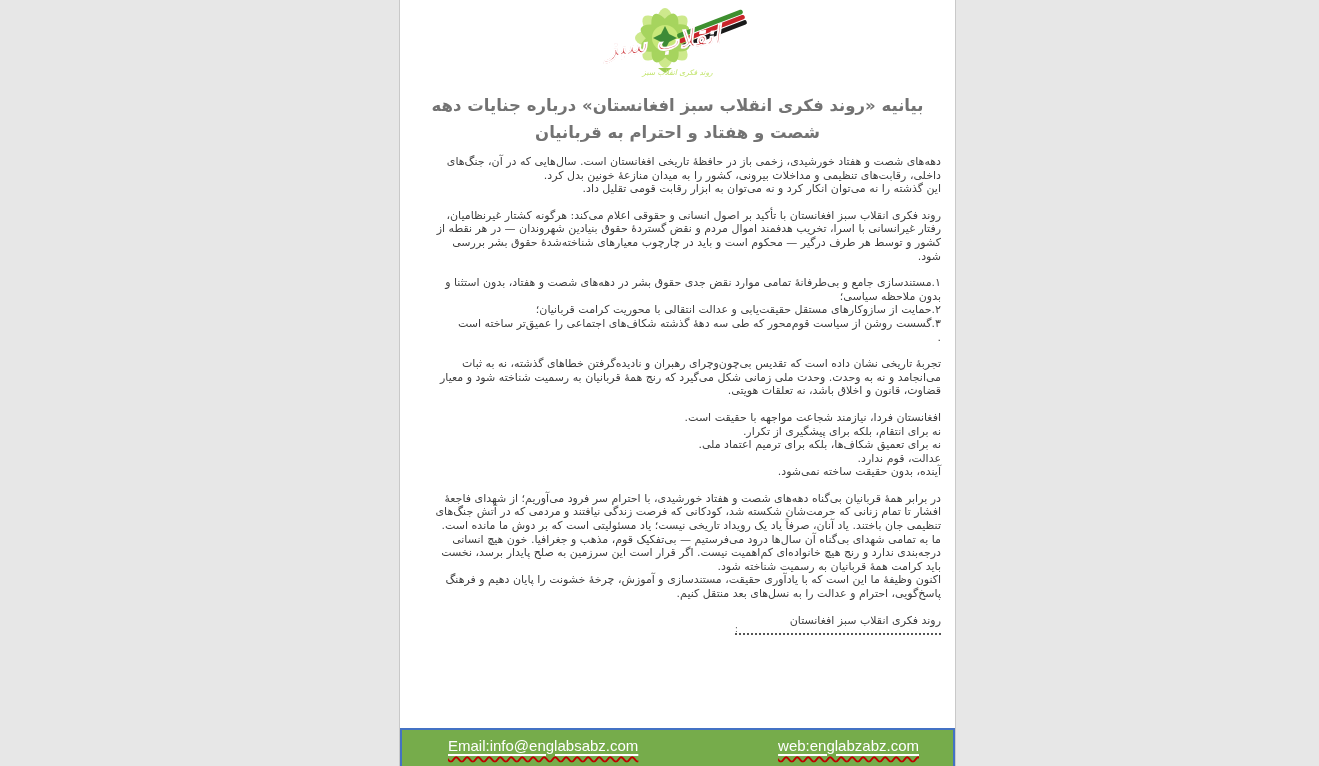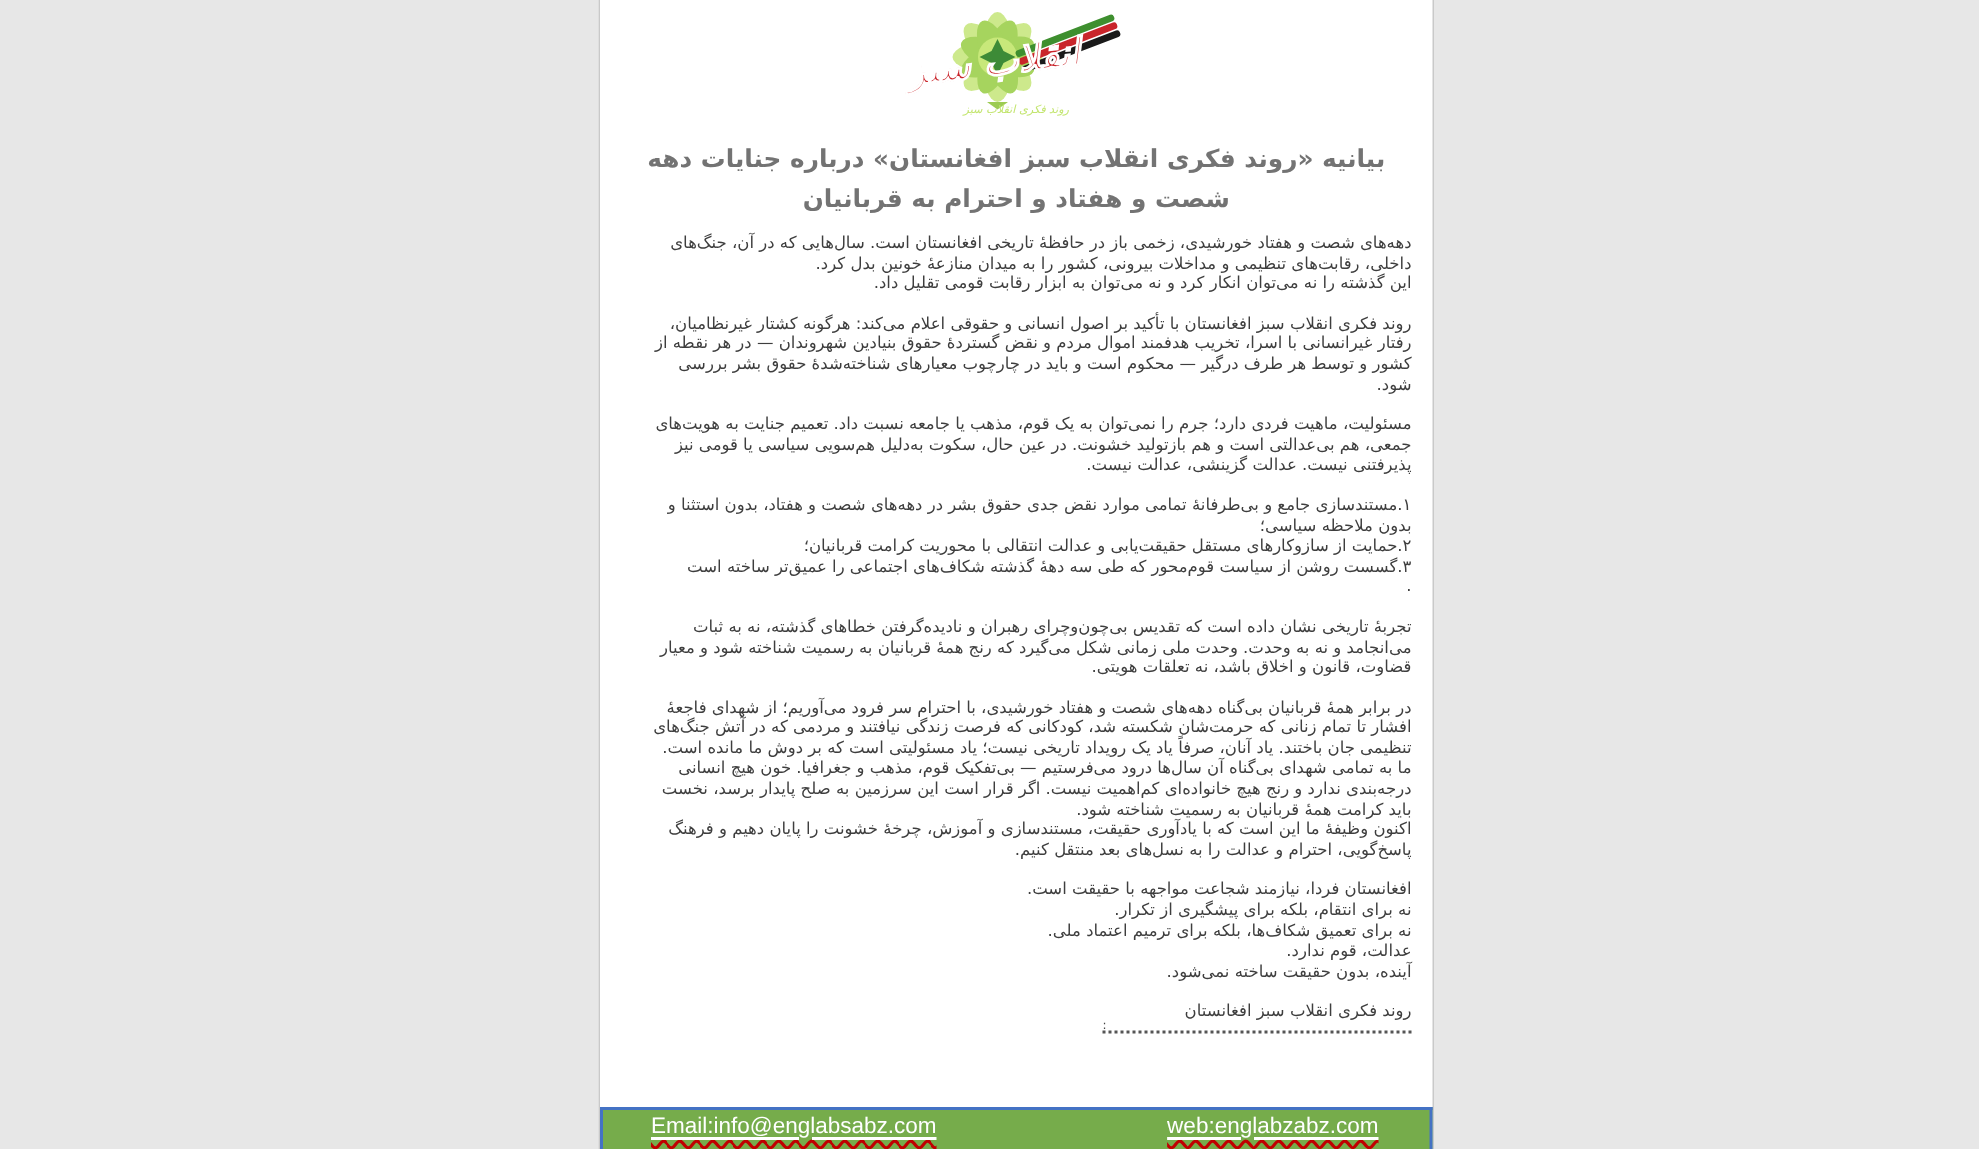--- a/index.html
+++ b/index.html
@@ -36,26 +36,26 @@
   .tline{min-height:13.6px;}
   .signature{margin-top:12px;}
   .dotted-line{
     width:206px;margin-left:auto;margin-right:0;
     border-bottom:2px dotted #555;
     direction:ltr;text-align:left;font-size:8px;line-height:6px;color:#444;
     height:8px;box-sizing:border-box;
   }
   
   .footer{
-    position:absolute;left:0;right:0;bottom:0;height:28px;
+    position:absolute;left:0;right:0;bottom:0;height:38px;
     box-sizing:border-box;
     background:#76AC4B;
     border-top:2px solid #4472C4;border-left:2px solid #4472C4;border-right:2px solid #4472C4;
     display:flex;justify-content:space-between;align-items:center;
-    padding:2px 34px 8px 32px;direction:ltr;
+    padding:2px 34px 8px 46px;direction:ltr;
     font-family:"Liberation Sans",sans-serif;
   }
   .footer-link{
     color:#FFFFFF;font-size:15px;cursor:pointer;
     text-decoration:underline wavy #C00000;
     text-decoration-thickness:2px;text-underline-offset:5px;
   }
   .footer-link .inner{
     color:#FFFFFF;
     text-decoration:underline solid #FFFFFF;
@@ -108,42 +108,39 @@
   <div class="content">
     <div>
         <div class="block">
           <div class="tline">دهه‌های شصت و هفتاد خورشیدی، زخمی باز در حافظهٔ تاریخی افغانستان است. سال‌هایی که در آن، جنگ‌های داخلی، رقابت‌های تنظیمی و مداخلات بیرونی، کشور را به میدان منازعهٔ خونین بدل کرد.</div>
           <div class="tline">این گذشته را نه می‌توان انکار کرد و نه می‌توان به ابزار رقابت قومی تقلیل داد.</div>
         </div>
         <div class="block">
           <div class="tline">روند فکری انقلاب سبز افغانستان با تأکید بر اصول انسانی و حقوقی اعلام می‌کند: هرگونه کشتار غیرنظامیان، رفتار غیرانسانی با اسرا، تخریب هدفمند اموال مردم و نقض گستردهٔ حقوق بنیادین شهروندان — در هر نقطه از کشور و توسط هر طرف درگیر — محکوم است و باید در چارچوب معیارهای شناخته‌شدهٔ حقوق بشر بررسی شود.</div>
         </div>
         <div class="block">
-          <div class="tline">مسئولیت، ماهیت فردی دارد؛ جرم را نمی‌توان به یک قوم، مذهب یا جامعه نسبت داد. تعمیم جنایت به هویت‌های جمعی، هم بی‌عدالتی است و هم بازتولید خشونت. در عین حال، سکوت به‌دلیل هم‌سویی سیاسی یا قومی نیز پذیرفتنی نیست. عدالت گزینشی، عدالت نیست.</div>
-        </div>
-        <div class="block">
           <div class="tline">۱.مستندسازی جامع و بی‌طرفانهٔ تمامی موارد نقض جدی حقوق بشر در دهه‌های شصت و هفتاد، بدون استثنا و بدون ملاحظه سیاسی؛</div>
           <div class="tline">۲.حمایت از سازوکارهای مستقل حقیقت‌یابی و عدالت انتقالی با محوریت کرامت قربانیان؛</div>
           <div class="tline">۳.گسست روشن از سیاست قوم‌محور که طی سه دههٔ گذشته شکاف‌های اجتماعی را عمیق‌تر ساخته است</div>
           <div class="tline">.</div>
         </div>
         <div class="block">
           <div class="tline">تجربهٔ تاریخی نشان داده است که تقدیس بی‌چون‌وچرای رهبران و نادیده‌گرفتن خطاهای گذشته، نه به ثبات می‌انجامد و نه به وحدت. وحدت ملی زمانی شکل می‌گیرد که رنج همهٔ قربانیان به رسمیت شناخته شود و معیار قضاوت، قانون و اخلاق باشد، نه تعلقات هویتی.</div>
         </div>
         <div class="block">
-          <div class="tline">در برابر همهٔ قربانیان بی‌گناه دهه‌های شصت و هفتاد خورشیدی، با احترام سر فرود می‌آوریم؛ از شهدای فاجعهٔ افشار تا تمام زنانی که حرمت‌شان شکسته شد، کودکانی که فرصت زندگی نیافتند و مردمی که در آتش جنگ‌های تنظیمی جان باختند. یاد آنان، صرفاً یاد یک رویداد تاریخی نیست؛ یاد مسئولیتی است که بر دوش ما مانده است.</div>
-          <div class="tline">ما به تمامی شهدای بی‌گناه آن سال‌ها درود می‌فرستیم — بی‌تفکیک قوم، مذهب و جغرافیا. خون هیچ انسانی درجه‌بندی ندارد و رنج هیچ خانواده‌ای کم‌اهمیت نیست. اگر قرار است این سرزمین به صلح پایدار برسد، نخست باید کرامت همهٔ قربانیان به رسمیت شناخته شود.</div>
-          <div class="tline">اکنون وظیفهٔ ما این است که با یادآوری حقیقت، مستندسازی و آموزش، چرخهٔ خشونت را پایان دهیم و فرهنگ پاسخ‌گویی، احترام و عدالت را به نسل‌های بعد منتقل کنیم.</div>
-        </div>
-        <div class="block">
           <div class="tline">افغانستان فردا، نیازمند شجاعت مواجهه با حقیقت است.</div>
           <div class="tline">نه برای انتقام، بلکه برای پیشگیری از تکرار.</div>
           <div class="tline">نه برای تعمیق شکاف‌ها، بلکه برای ترمیم اعتماد ملی.</div>
           <div class="tline">عدالت، قوم ندارد.</div>
           <div class="tline">آینده، بدون حقیقت ساخته نمی‌شود.</div>
+        </div>
+        <div class="block">
+          <div class="tline">در برابر همهٔ قربانیان بی‌گناه دهه‌های شصت و هفتاد خورشیدی، با احترام سر فرود می‌آوریم؛ از شهدای فاجعهٔ افشار تا تمام زنانی که حرمت‌شان شکسته شد، کودکانی که فرصت زندگی نیافتند و مردمی که در آتش جنگ‌های تنظیمی جان باختند. یاد آنان، صرفاً یاد یک رویداد تاریخی نیست؛ یاد مسئولیتی است که بر دوش ما مانده است.</div>
+          <div class="tline">ما به تمامی شهدای بی‌گناه آن سال‌ها درود می‌فرستیم — بی‌تفکیک قوم، مذهب و جغرافیا. خون هیچ انسانی درجه‌بندی ندارد و رنج هیچ خانواده‌ای کم‌اهمیت نیست. اگر قرار است این سرزمین به صلح پایدار برسد، نخست باید کرامت همهٔ قربانیان به رسمیت شناخته شود.</div>
+          <div class="tline">اکنون وظیفهٔ ما این است که با یادآوری حقیقت، مستندسازی و آموزش، چرخهٔ خشونت را پایان دهیم و فرهنگ پاسخ‌گویی، احترام و عدالت را به نسل‌های بعد منتقل کنیم.</div>
         </div>
       </div>
     <div class="signature">روند فکری انقلاب سبز افغانستان</div>
     <div class="dotted-line">:</div>
   </div>
 
   <div class="footer" style="background: rgb(118, 172, 75); border-right-color: rgb(68, 114, 196); border-left-color: rgb(68, 114, 196); border-top-color: rgb(68, 114, 196);">
     <span class="footer-link"><span class="inner">Email:info@englabsabz.com</span></span>
     <span class="footer-link"><span class="inner">web:englabzabz.com</span></span>
   </div>

